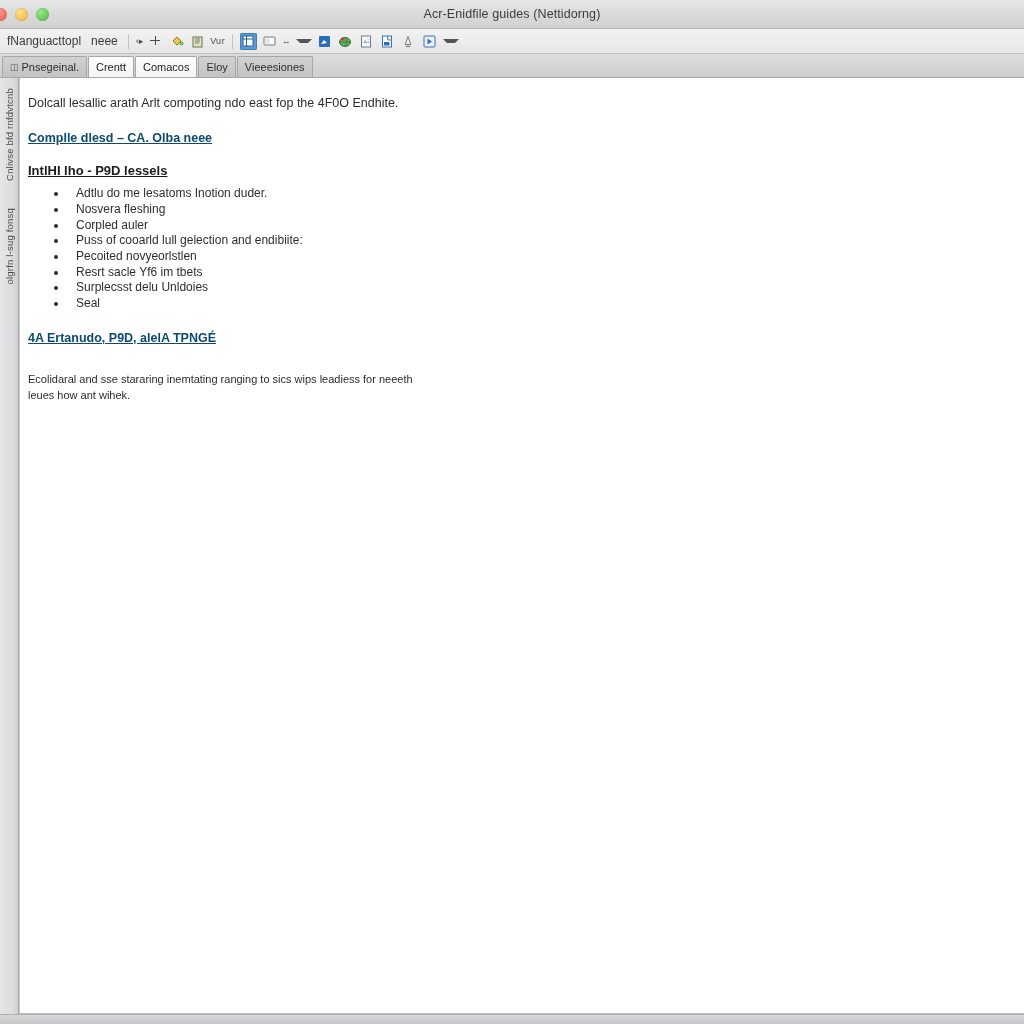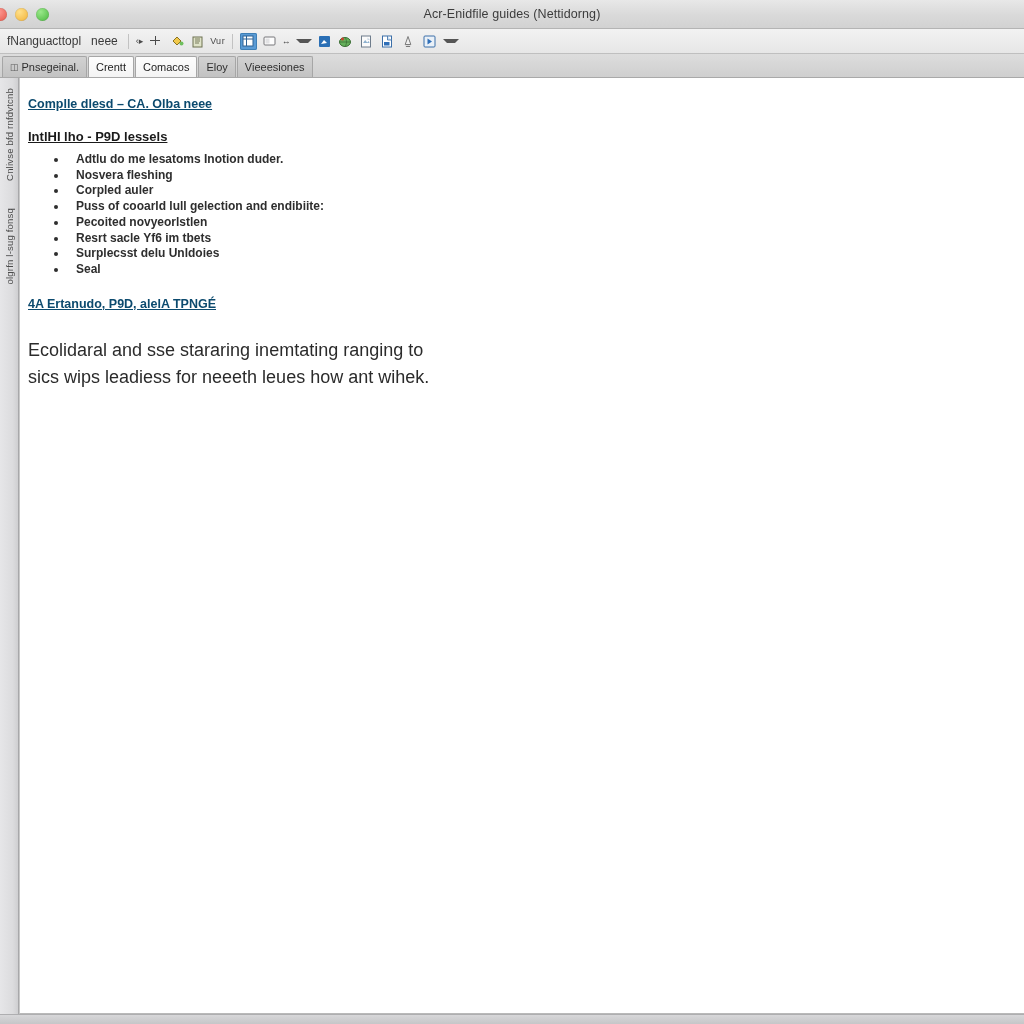--- a/index.html
+++ b/index.html
@@ -214,21 +214,20 @@
     font-size: 13px;
     font-weight: bold;
     color: #1a1a1a;
     text-decoration: underline;
     filter: blur(.35px);
   }
   .doc ul.bullets {
     margin: 0 0 16px 0;
     padding-left: 26px;
     list-style: none;
-    font-weight: bold;
   }
   .doc ul.bullets li {
     position: relative;
     font-size: 12px;
     line-height: 1.31;
     color: #2e2e2e;
     padding-left: 22px;
     filter: blur(.35px);
   }
   .doc ul.bullets li::before {
@@ -236,21 +235,21 @@
     position: absolute;
     left: 0;
     top: 6px;
     width: 4px;
     height: 4px;
     border-radius: 50%;
     background: #2e2e2e;
   }
   .doc p.closing {
     margin: 14px 0 0 0;
-    font-size: 18px;
+    font-size: 11px;
     line-height: 1.5;
     color: #2b2b2b;
     max-width: 410px;
     filter: blur(.35px);
   }
 
   .bottom-edge {
     flex: 0 0 9px;
     background: linear-gradient(to bottom, #d7d7d9, #c6c6c8);
     border-top: 1px solid #aeaeb0;
@@ -389,20 +388,21 @@
   <div class="body-row">
 
     <div class="sidebar">
       <div class="side-vert">Cnlivse bfd rnfdvtcnb</div>
       <div class="side-vert second">olgrfn l-sug fonsq</div>
     </div>
 
     <div class="content">
       <div class="doc">
 
+        <p class="intro">Dolcall lesallic arath Arlt compoting ndo east fop the 4F0O Endhite.</p>
 
         <a class="link">Complle dlesd – CA. Olba neee</a>
 
         <h2 class="heading">IntlHI lho - P9D lessels</h2>
 
         <ul class="bullets">
           <li>Adtlu do me lesatoms Inotion duder.</li>
           <li>Nosvera fleshing</li>
           <li>Corpled auler</li>
           <li>Puss of cooarld lull gelection and endibiite:</li>

